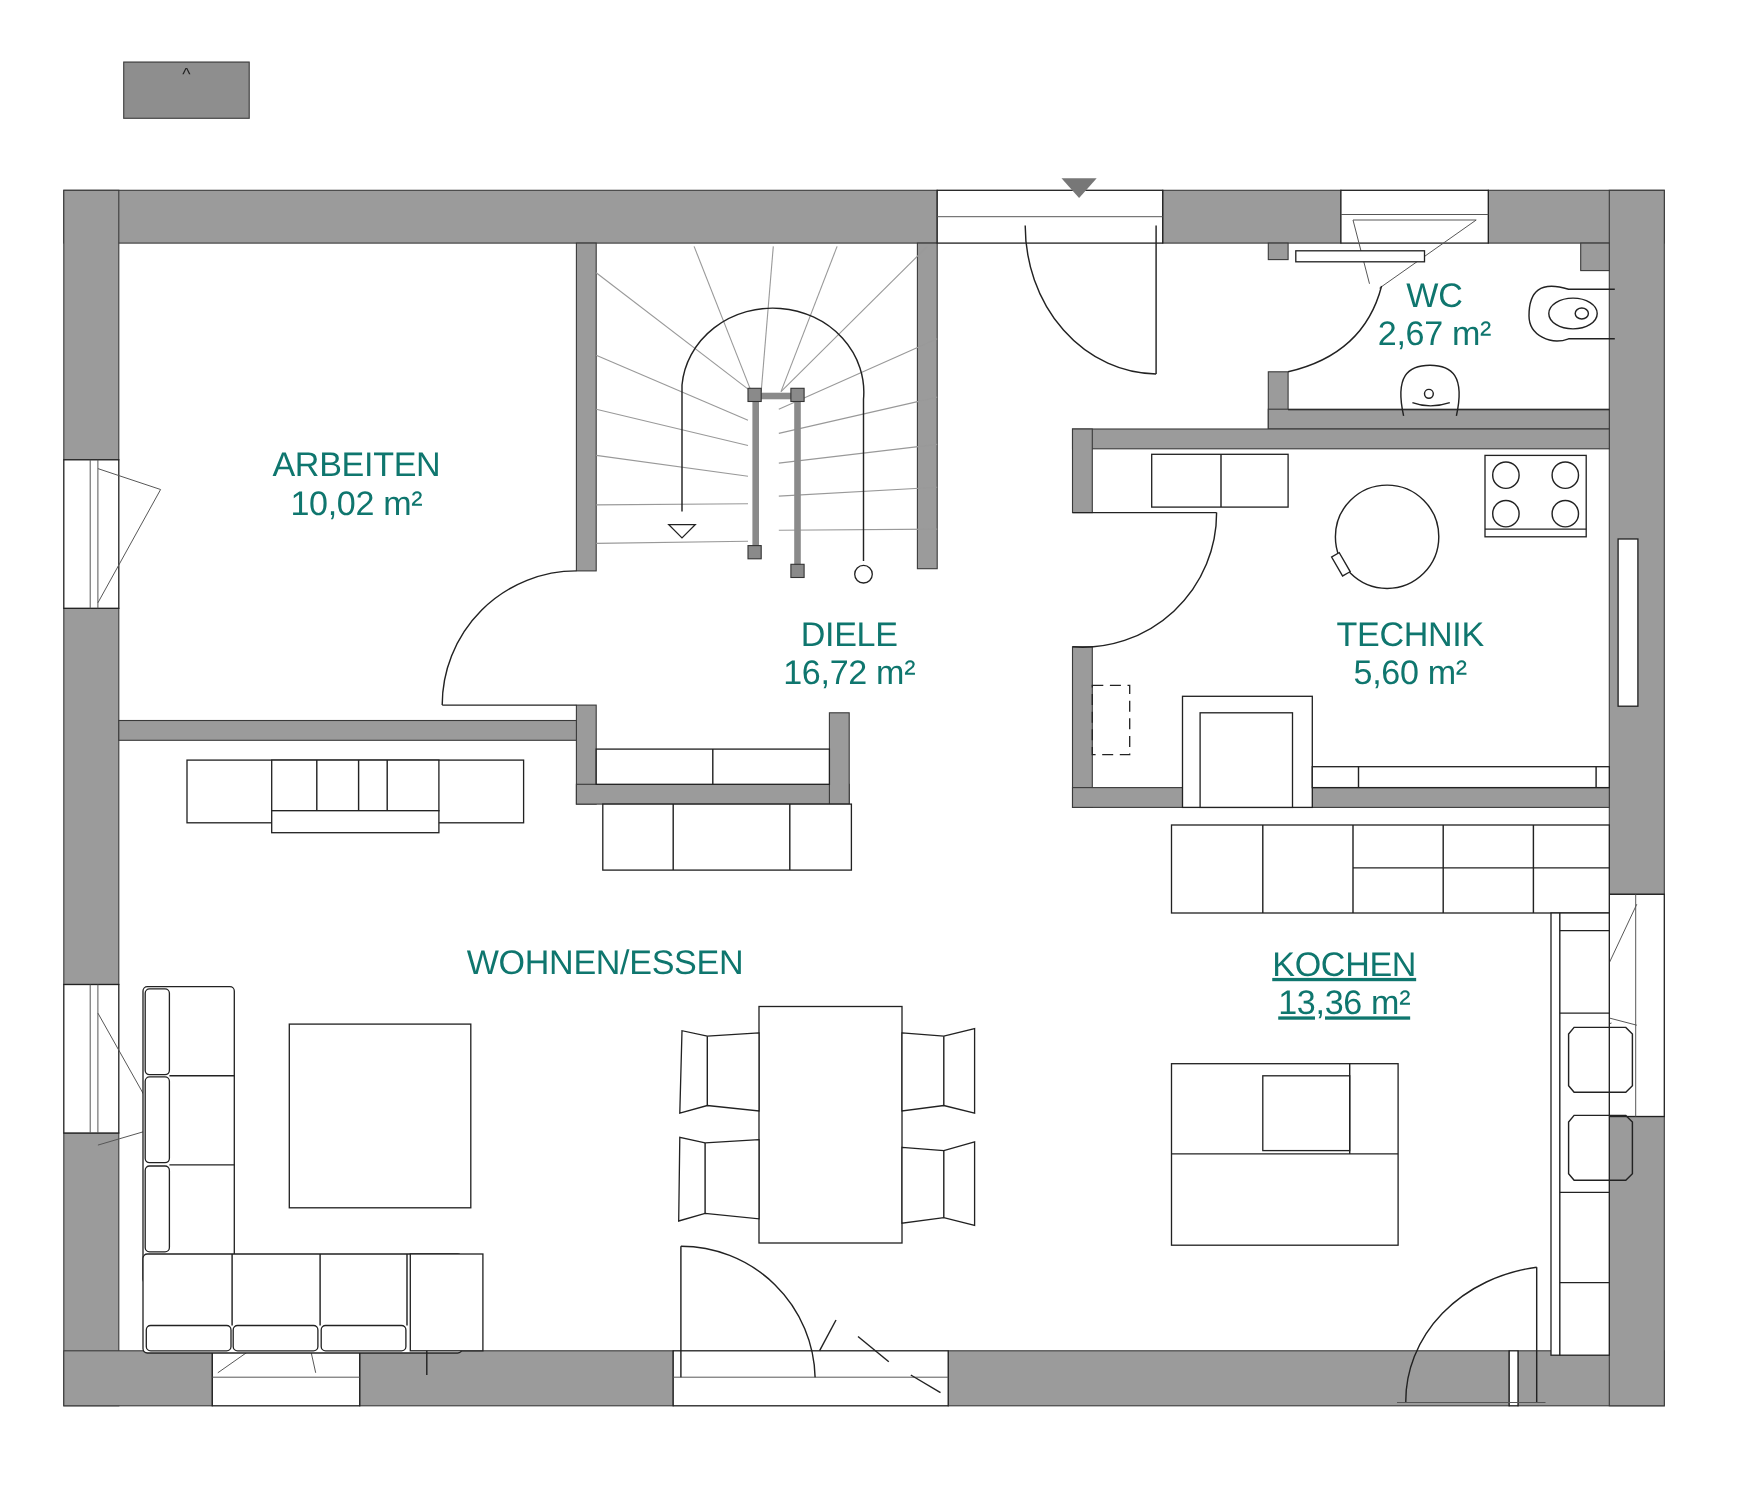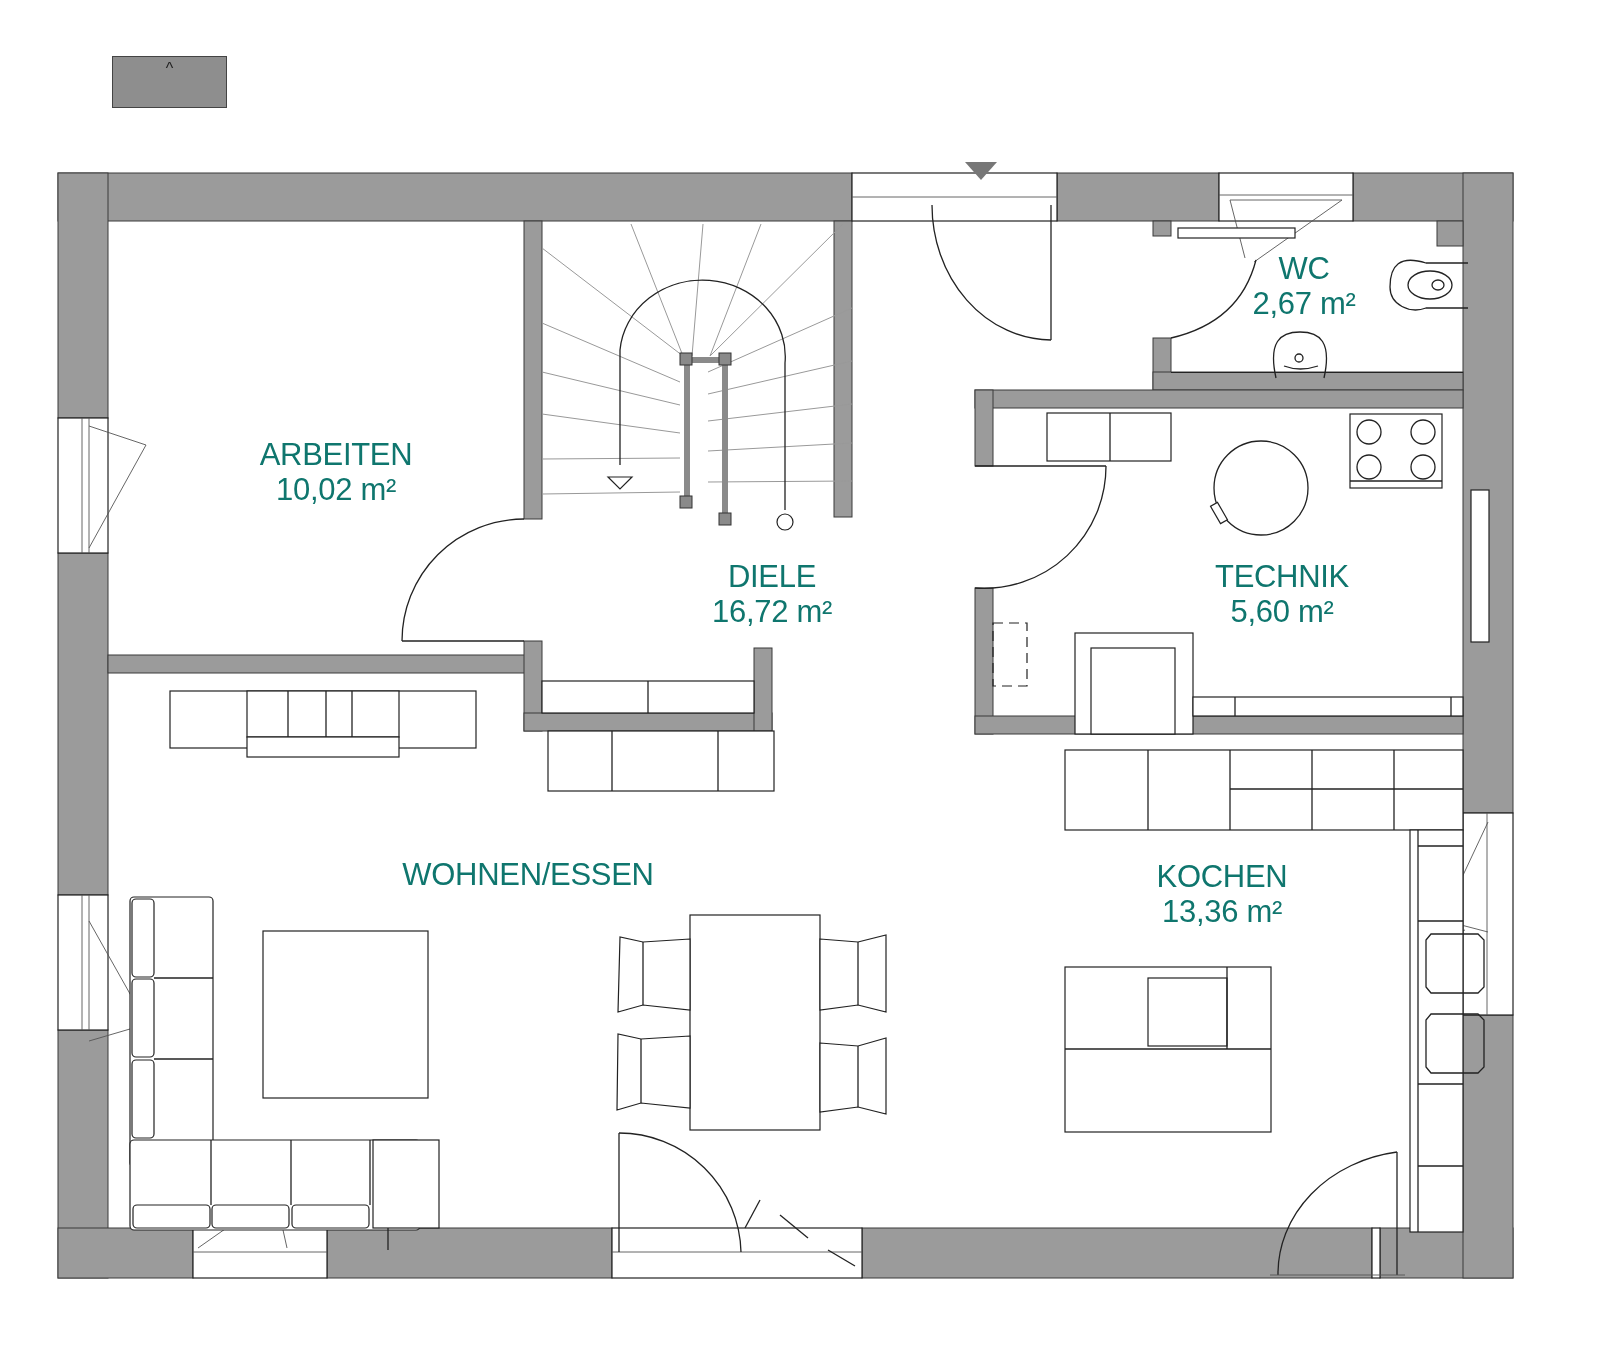--- a/index.html
+++ b/index.html
@@ -269,35 +269,35 @@
       <path class="white" d="M 820 939 L 858 942 L 886 935 L 886 1012 L 858 1005 L 820 1010 Z"></path>
       <line class="ln" x1="858" y1="942" x2="858" y2="1005"></line>
     </g>
     <g>
       <path class="white" d="M 820 1043 L 858 1046 L 886 1038 L 886 1114 L 858 1107 L 820 1112 Z"></path>
       <line class="ln" x1="858" y1="1046" x2="858" y2="1107"></line>
     </g>
   </g>
 </svg>
 
-<div class="label" style="left:336px; top:406px;margin-top:32px;">
+<div class="label" style="left:324px; top:406px;">
   <span class="name">ARBEITEN</span>
   <span class="area">10,02 m²</span>
 </div>
 <div class="label" style="left:772px; top:560px;">
   <span class="name">DIELE</span>
   <span class="area">16,72 m²</span>
 </div>
 <div class="label" style="left:1304px; top:252px;">
   <span class="name">WC</span>
   <span class="area">2,67 m²</span>
 </div>
 <div class="label" style="left:1282px; top:560px;">
   <span class="name">TECHNIK</span>
   <span class="area">5,60 m²</span>
 </div>
-<div class="label" style="left:528px; top:858px;">
+<div class="label" style="left:550px; top:858px;">
   <span class="name">WOHNEN/ESSEN</span>
 </div>
-<div class="label" style="left:1222px; top:860px;">
+<div class="label" style="left:1222px; top:860px;text-decoration:underline;">
   <span class="name">KOCHEN</span>
   <span class="area">13,36 m²</span>
 </div>
 
 </body></html>

